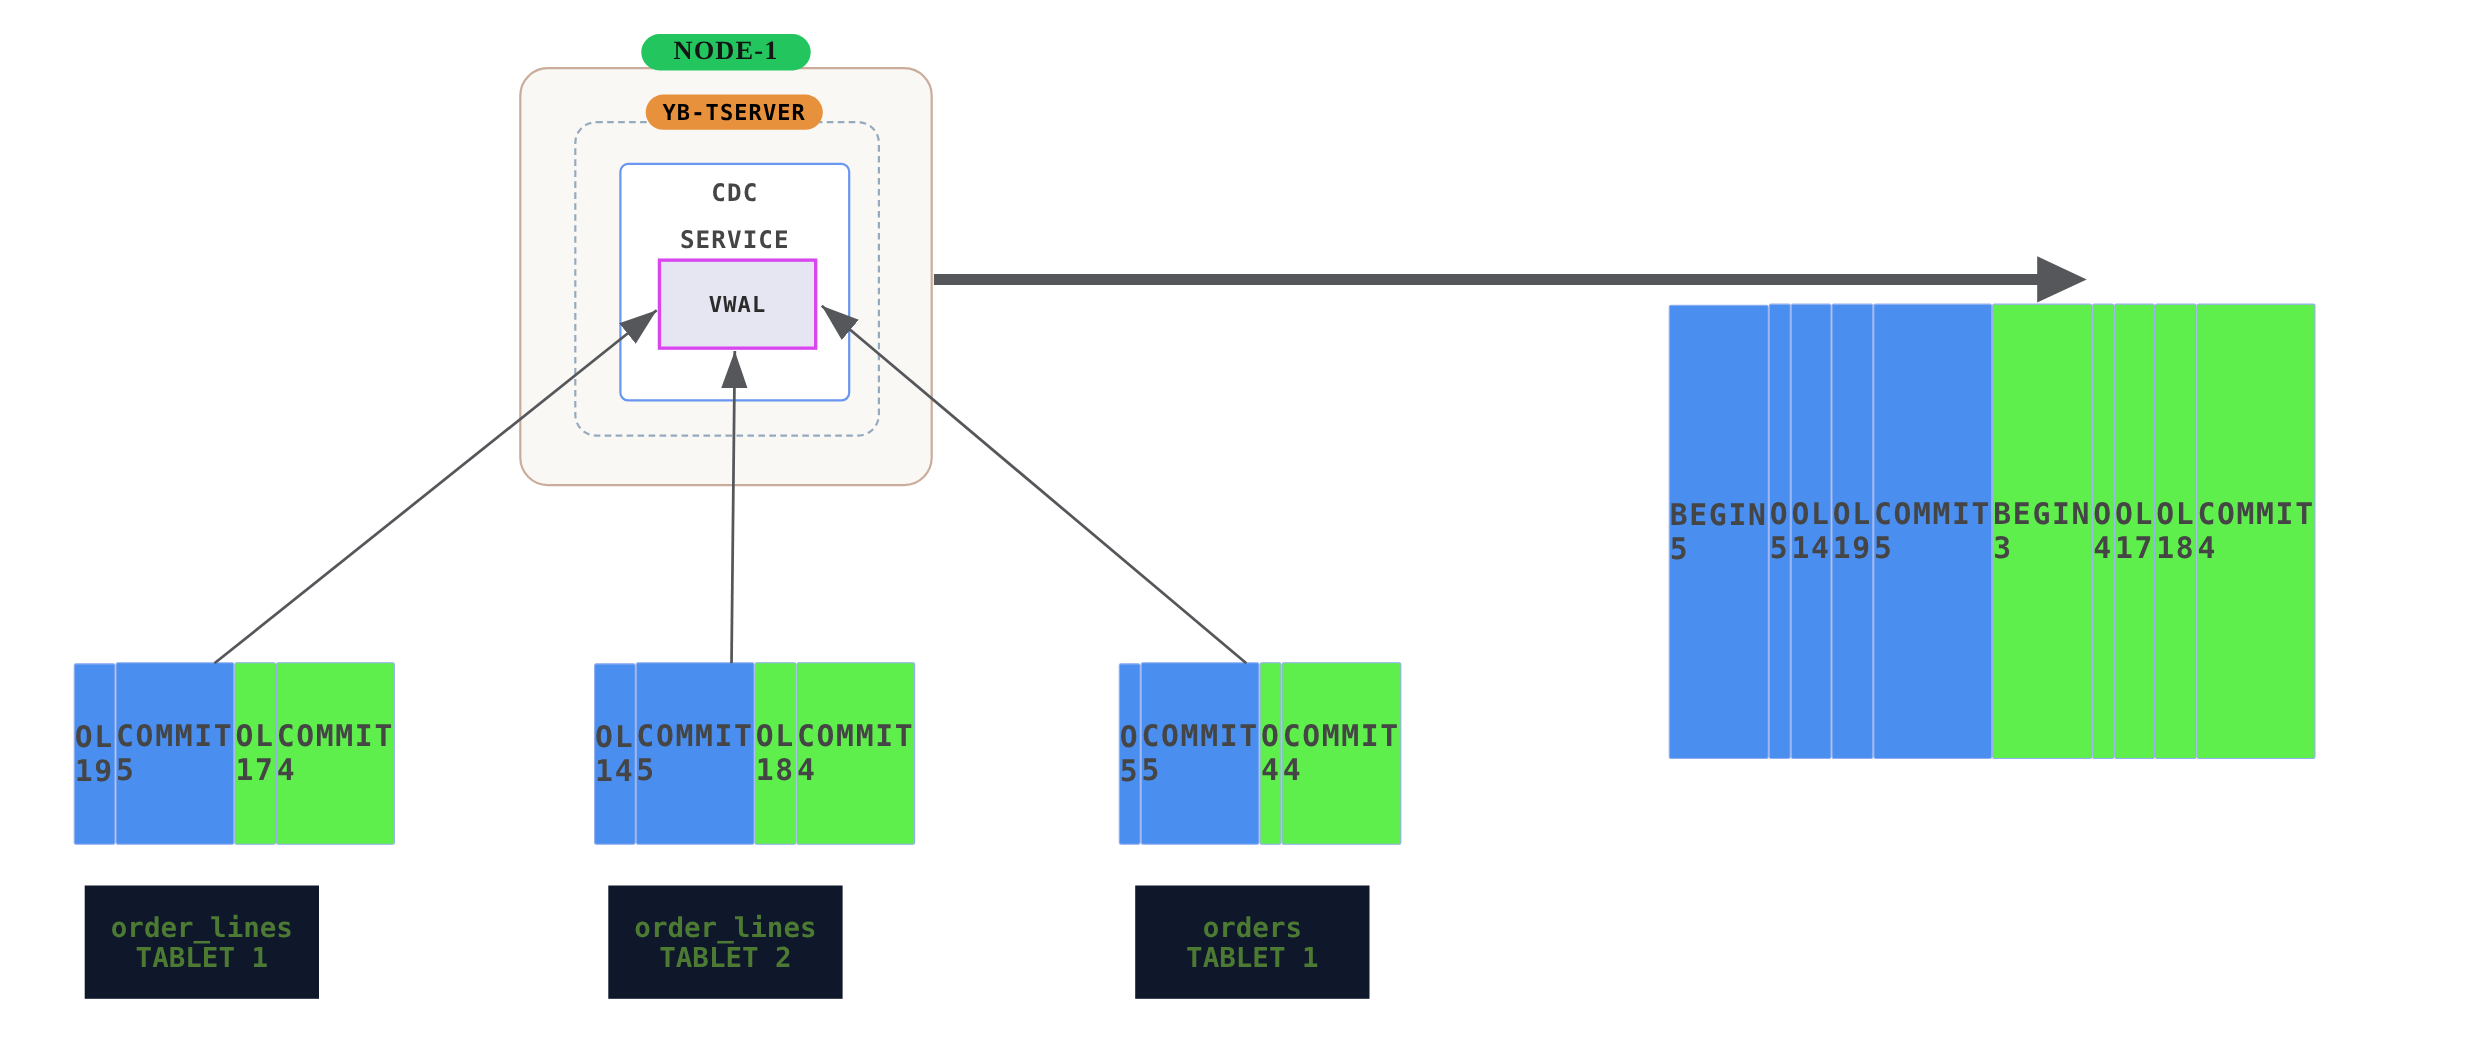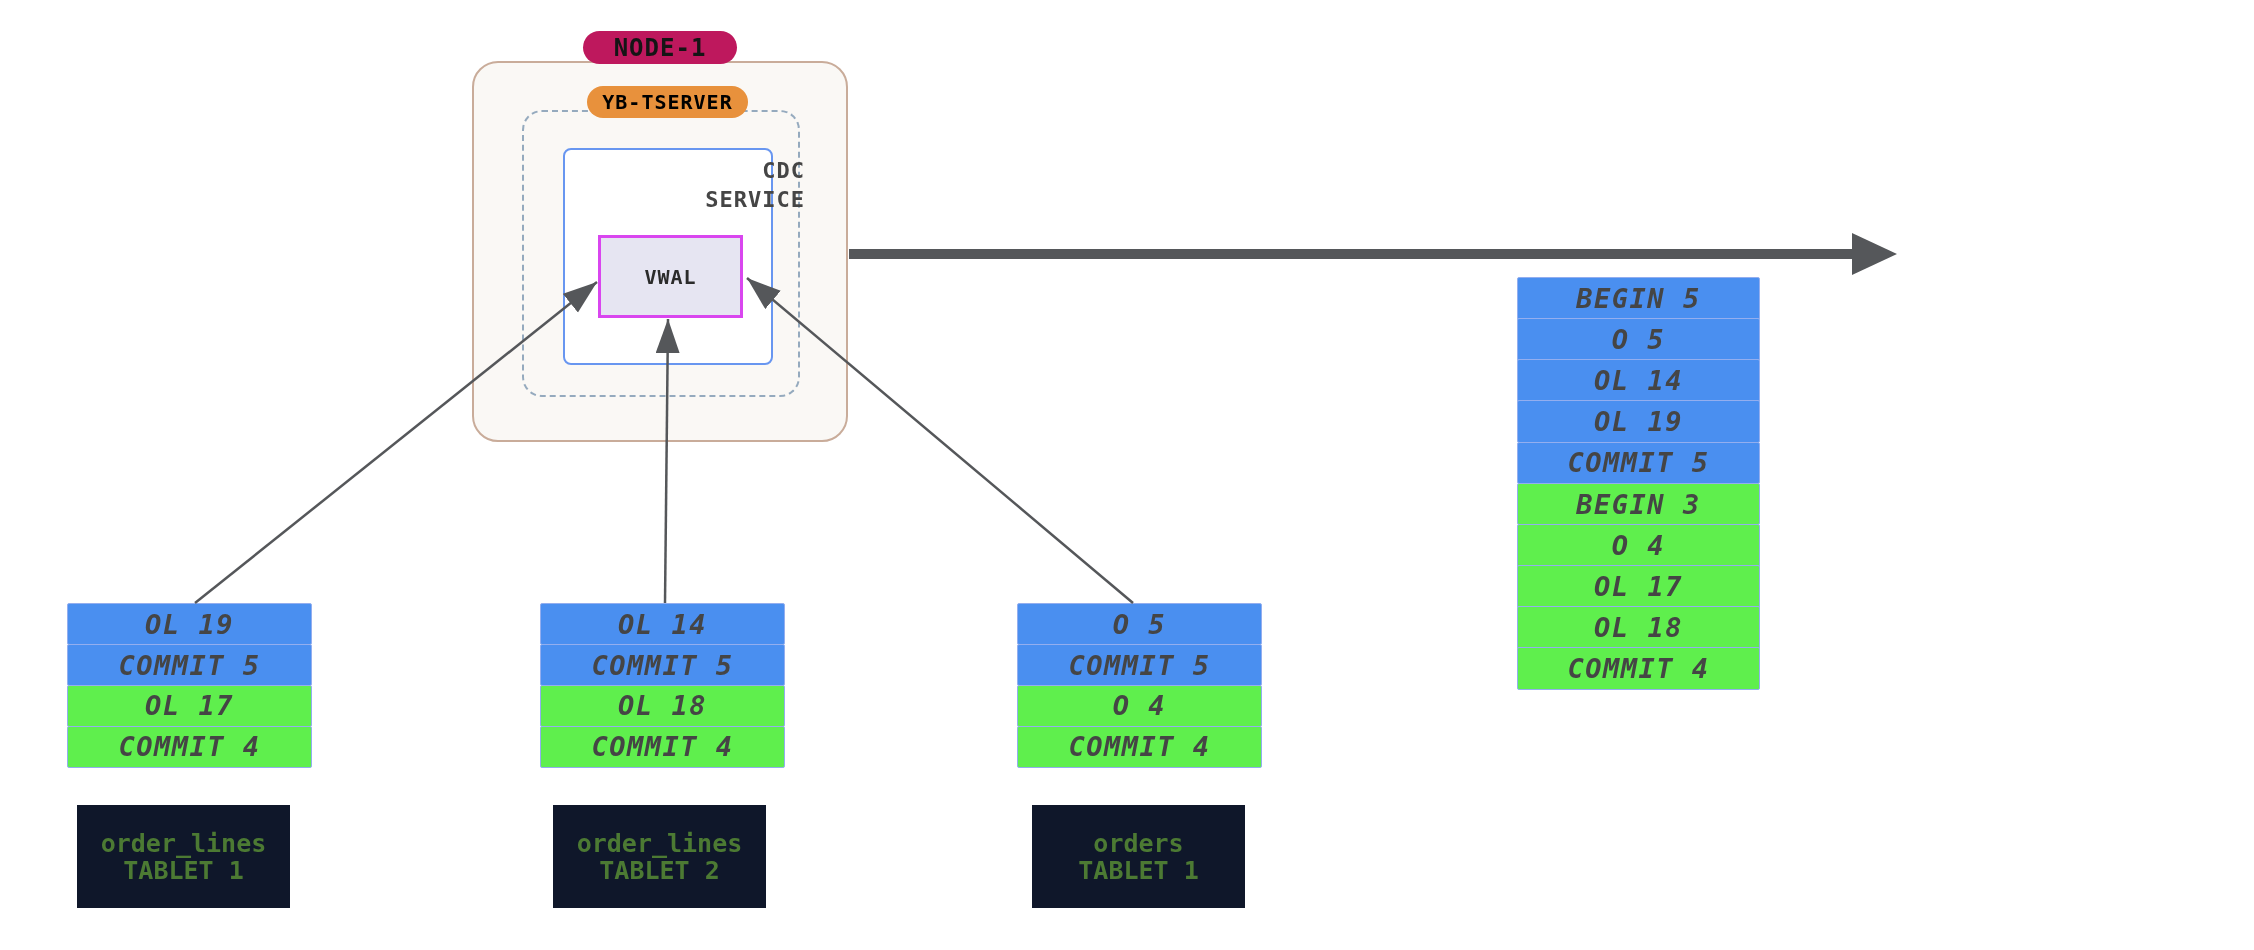--- a/index.html
+++ b/index.html
@@ -4,38 +4,38 @@
 <style>
   html,body{margin:0;padding:0;background:#ffffff;}
   #canvas{
     position:relative;width:2254px;height:950px;background:#ffffff;overflow:hidden;
     font-family:"DejaVu Sans Mono","Liberation Mono",monospace;font-weight:bold;
   }
   .abs{position:absolute;box-sizing:border-box;}
 
   
   .node-box{left:472px;top:61px;width:376px;height:381px;border:2px solid #C9AC9A;border-radius:26px;background:#FAF8F5;z-index:1;}
-  .node-pill{left:583px;top:31px;width:154px;height:33px;border-radius:17px;background:#be185d;z-index:6;
-    display:flex;align-items:center;justify-content:center;font-size:24px;color:#151515;letter-spacing:1px;}
+  .node-pill{left:583px;top:31px;width:154px;height:33px;border-radius:17px;background:#22c55e;z-index:6;
+    display:flex;align-items:center;justify-content:center;font-size:24px;color:#151515;letter-spacing:1px;font-family:Liberation Serif, serif;}
   .dashed-box{left:522px;top:110px;width:278px;height:287px;border:2.5px dashed #95AABE;border-radius:20px;z-index:2;}
   .yb-pill{left:587px;top:86px;width:161px;height:32px;border-radius:16px;background:#E8913C;z-index:6;
     display:flex;align-items:center;justify-content:center;font-size:20px;color:#000000;letter-spacing:1px;}
   .cdc-box{left:563px;top:148px;width:210px;height:217px;border:2.5px solid #6896F0;border-radius:8px;background:#ffffff;z-index:3;}
-  .cdc-label{left:563px;top:156px;width:210px;text-align:right;font-size:22px;line-height:29px;color:#454545;
-    white-space:pre-line;letter-spacing:1px;z-index:4;margin-left:32px;}
+  .cdc-label{left:563px;top:156px;width:210px;text-align:center;font-size:22px;line-height:42px;color:#454545;
+    white-space:pre-line;letter-spacing:1px;z-index:4;}
   .vwal-box{left:598px;top:235px;width:145px;height:83px;border:3px solid #d946ef;background:#E6E5F2;z-index:5;
     display:flex;align-items:center;justify-content:center;font-size:20px;color:#2B2B2B;letter-spacing:1px;}
 
   
   .walsender-circle{left:1899px;top:89px;width:315px;height:329px;border:2.5px solid #6F6F73;border-radius:50%;
     background:#E6E5F1;display:flex;align-items:center;justify-content:center;font-size:28px;color:#101010;
     letter-spacing:1.5px;z-index:1;}
 
   
-  .stack{display:flex;flex-direction:column;z-index:2;font-style:italic;}
+  .stack{display:flex;flex-direction:row;z-index:2;}
   .merged-stack{left:1517px;top:277px;width:243px;height:413px;}
   .tablet-stack{top:603px;width:245px;height:165px;}
   .t1{left:67px;} .t2{left:540px;} .t3{left:1017px;}
   .row{flex:1;border:1.5px solid #93AEEF;border-radius:2px;margin-top:-1.5px;
     display:flex;align-items:center;justify-content:center;font-size:27px;color:#454545;letter-spacing:1.5px;}
   .row:first-child{margin-top:0;}
   .row-blue{background:#4A8FF0;}
   .row-green{background:#5FEF4D;}
 
   

